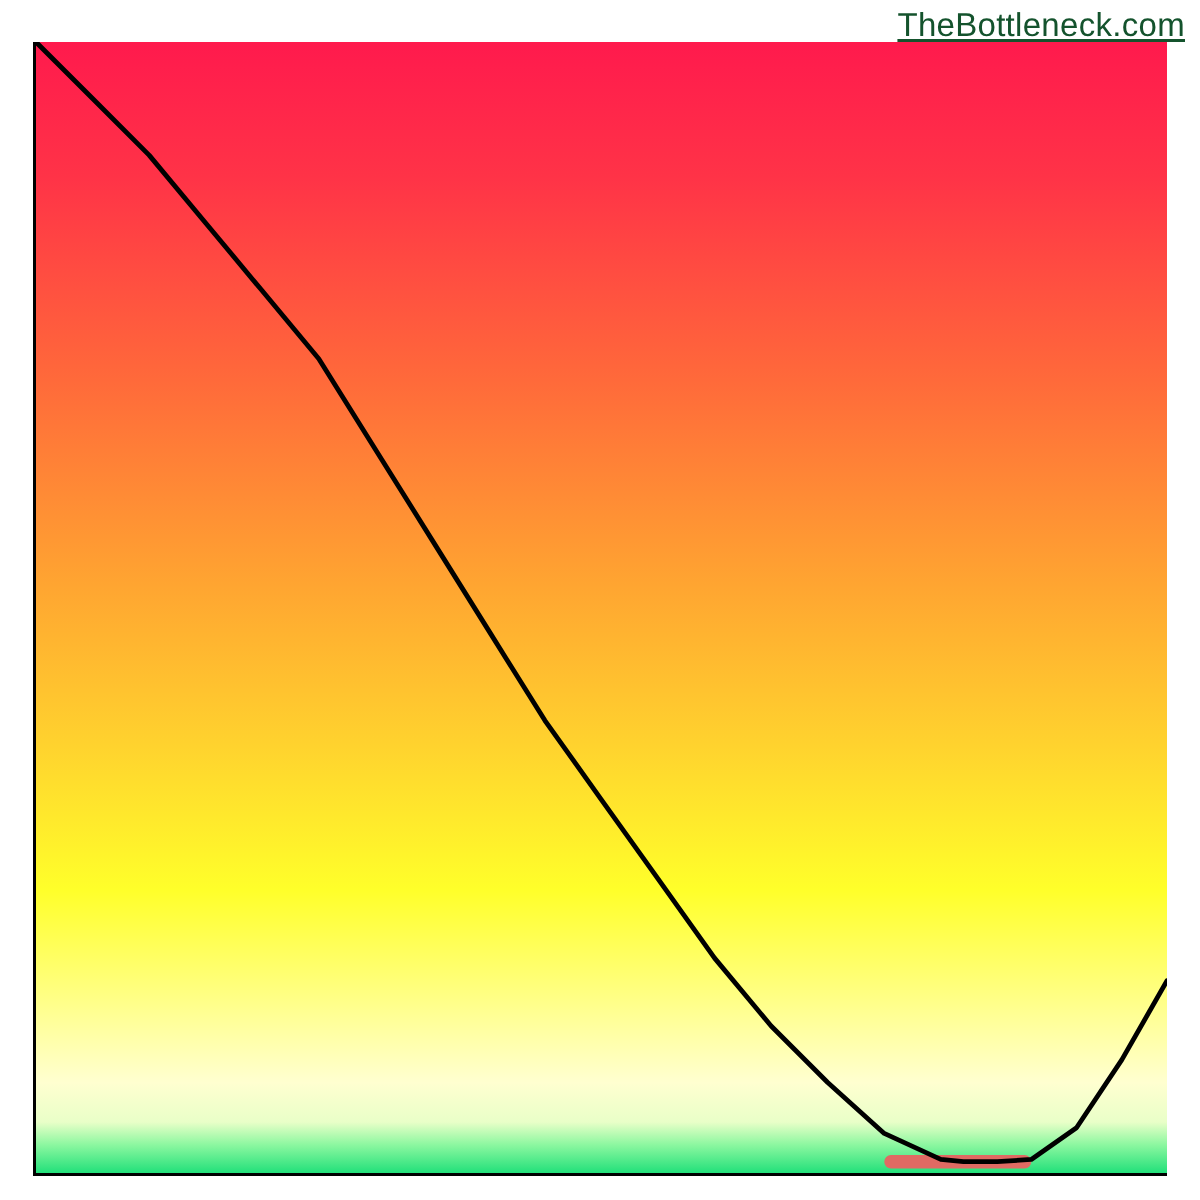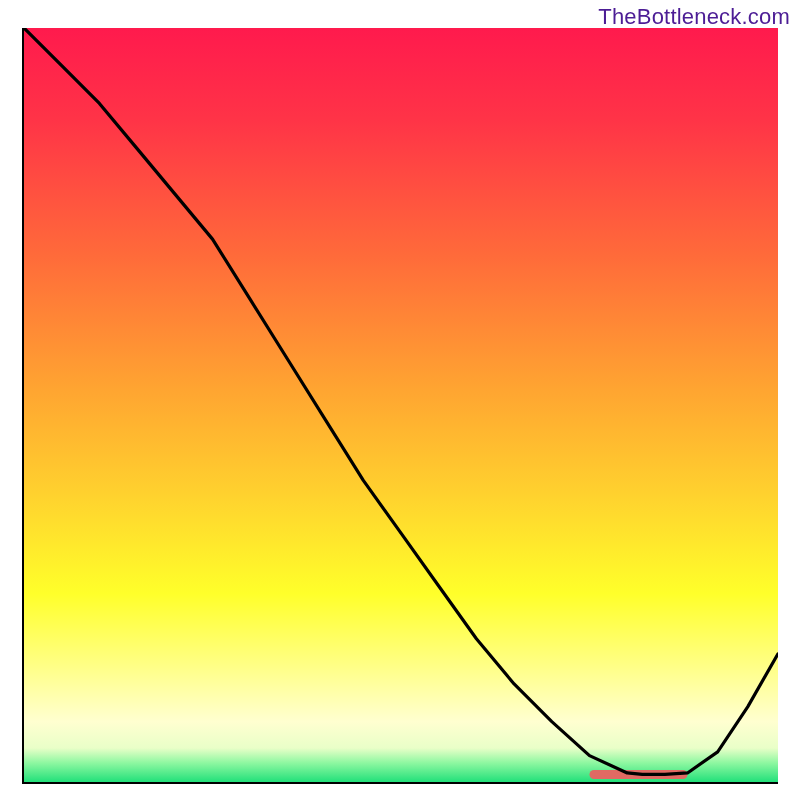--- a/index.html
+++ b/index.html
@@ -13,24 +13,25 @@
   }
   .frame {
     position: relative;
     width: 800px;
     height: 800px;
   }
   .attribution {
     position: absolute;
     top: 4px;
     right: 10px;
-    color: #4c1d95;
+    color: #14532d;
     font-size: 22px;
     font-weight: 400;
     letter-spacing: 0.2px;
+    text-decoration: underline;
   }
   .plot-area {
     position: absolute;
     left: 22px;
     top: 28px;
     width: 754px;
     height: 754px;
     border-left: 2px solid #000;
     border-bottom: 2px solid #000;
   }

